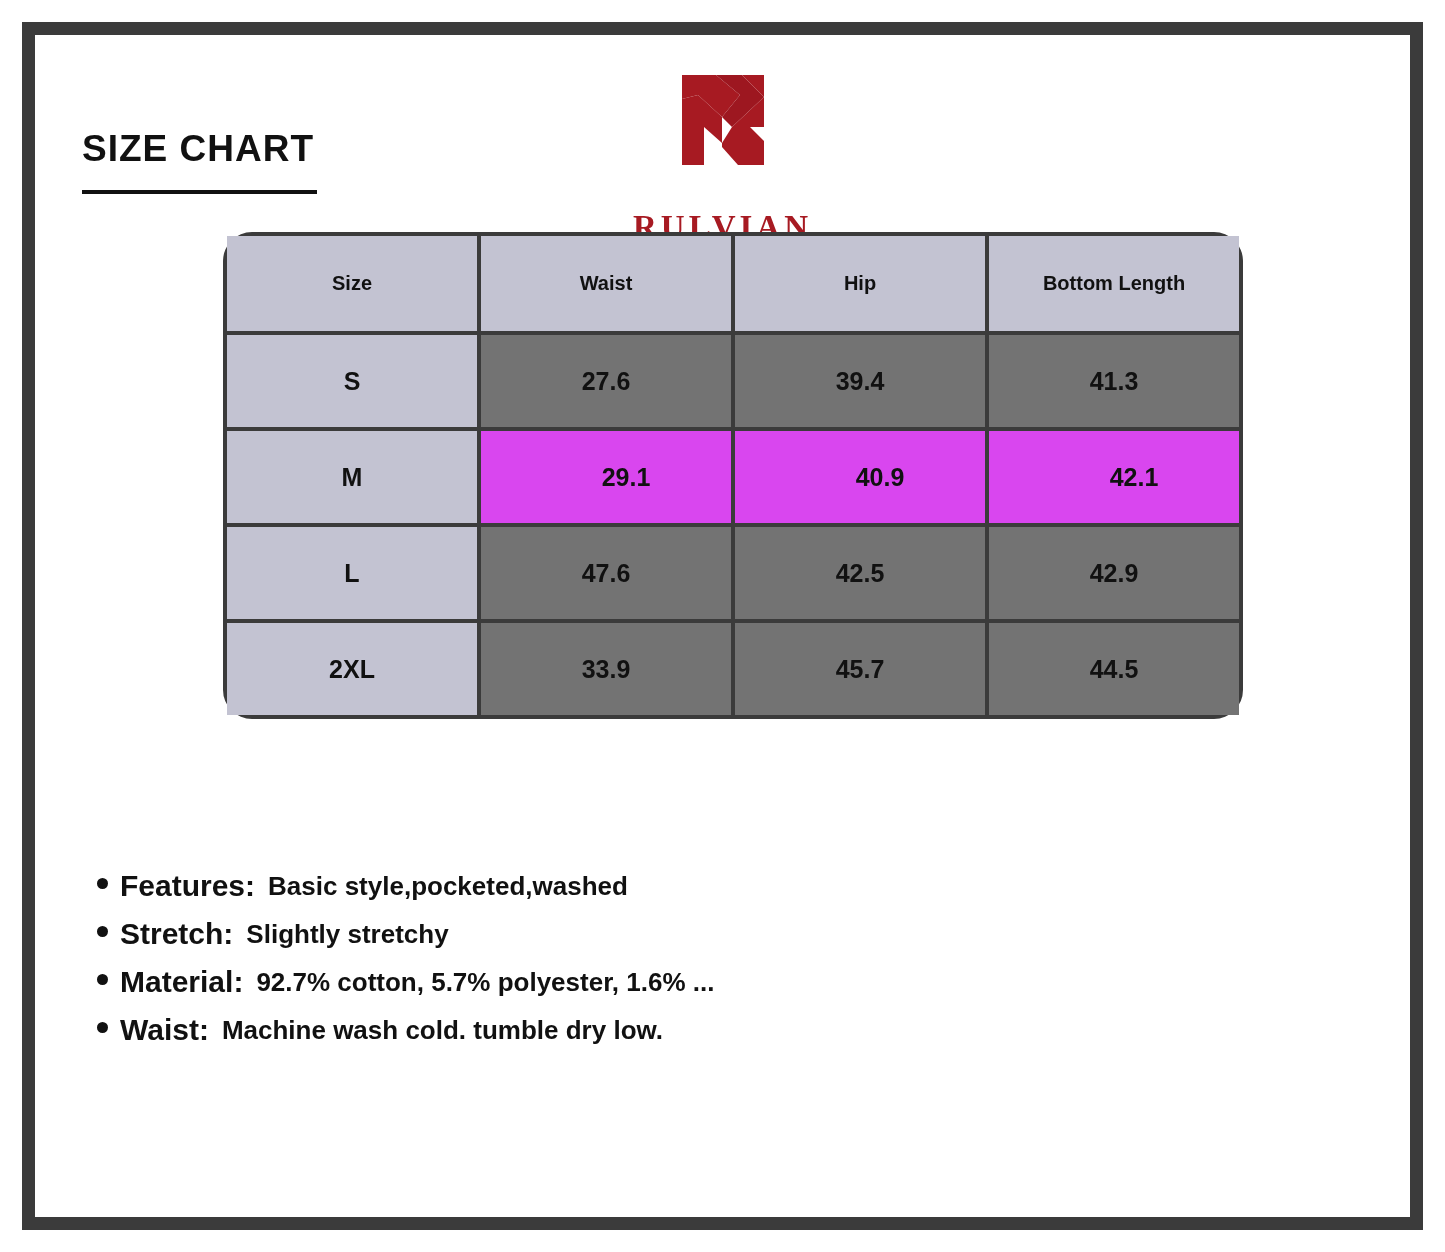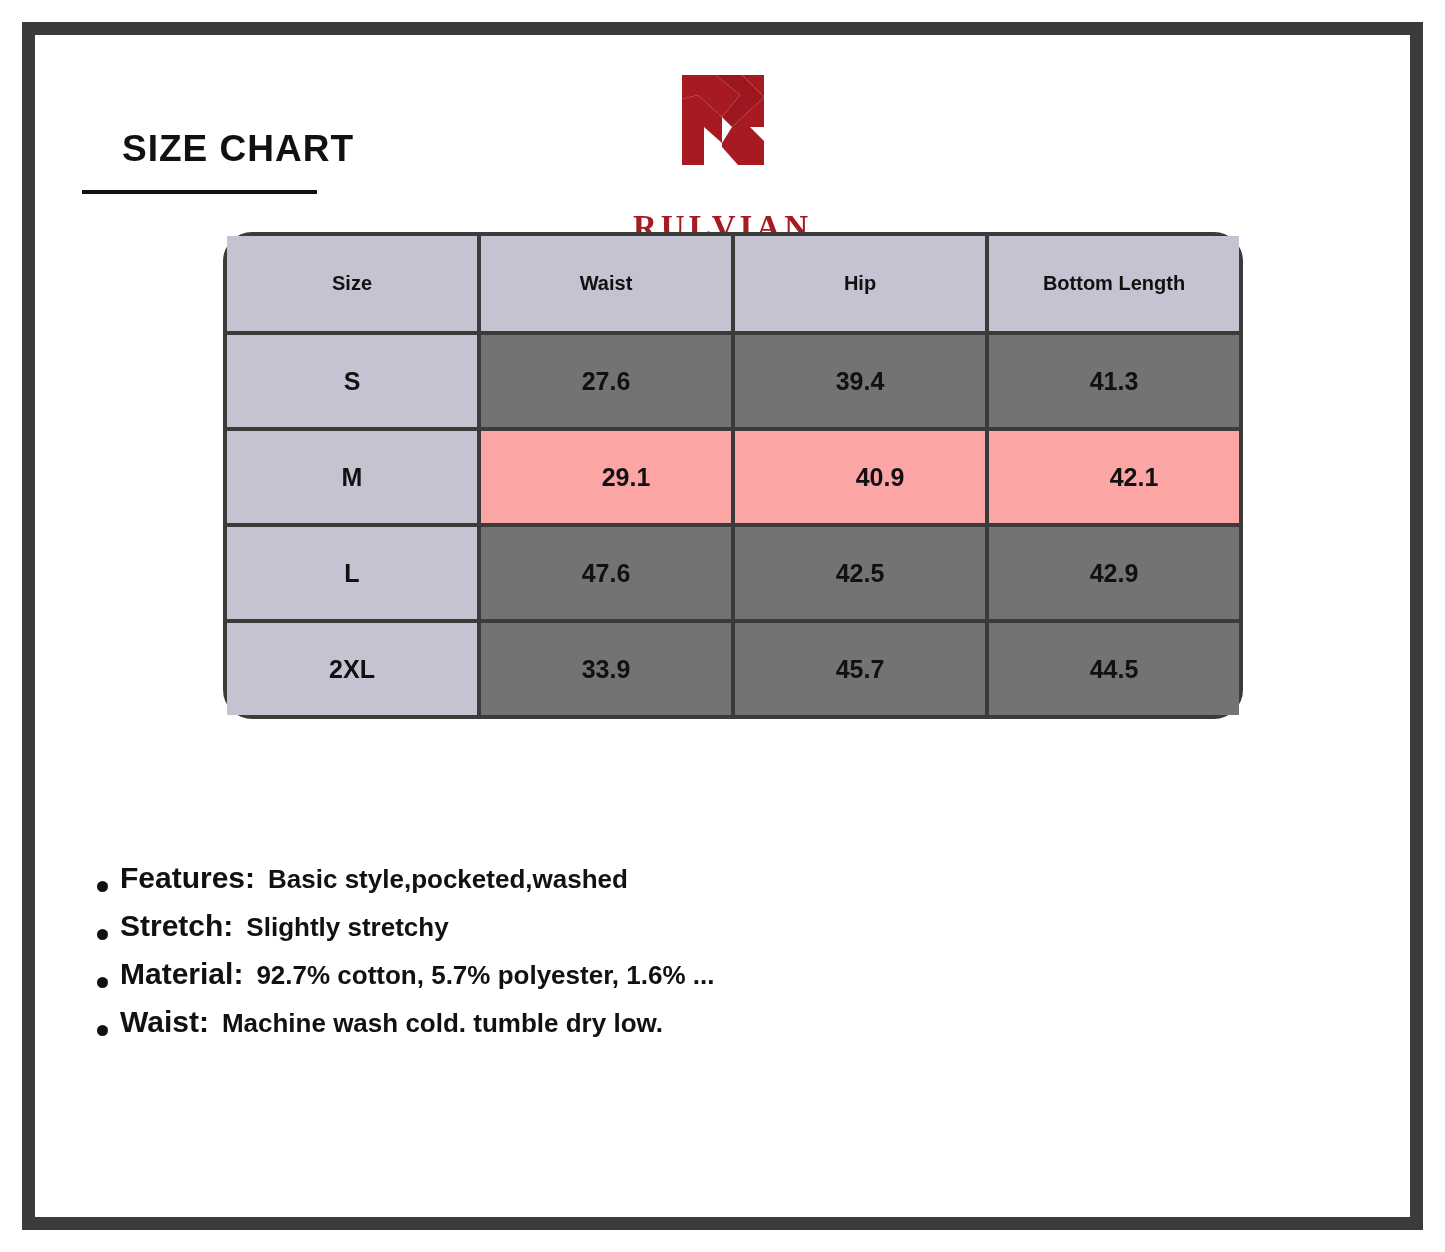--- a/index.html
+++ b/index.html
@@ -42,21 +42,20 @@
     position: absolute;
     left: 47px;
     top: 95px;
   }
   .title {
     font-size: 37px;
     font-weight: bold;
     letter-spacing: 1px;
     color: #111111;
     line-height: 1;
-    margin-left: 40px;
   }
   .title-rule {
     margin-top: 23px;
     width: 235px;
     height: 4px;
     background: #111111;
   }
 
   .brand {
     position: absolute;
@@ -113,35 +112,36 @@
   }
   td.size-cell {
     background: #c3c3d2;
     font-size: 25px;
   }
   td.val {
     background: #737373;
     font-size: 25px;
   }
   tr.alt td.val {
-    background: #fca5a5;
+    background: #d946ef;
     padding-left: 40px;
   }
 
   
   .specs {
     position: absolute;
     left: 62px;
     top: 826px;
     width: 1250px;
   }
   .spec-row {
     display: flex;
-    align-items: flex-end;
+    align-items: center;
     margin-bottom: 14px;
+    margin-top: 8px;
   }
   .bullet {
     display: inline-block;
     width: 11px;
     height: 11px;
     border-radius: 50%;
     background: #111111;
     margin-right: 12px;
     flex: 0 0 auto;
     position: relative;

